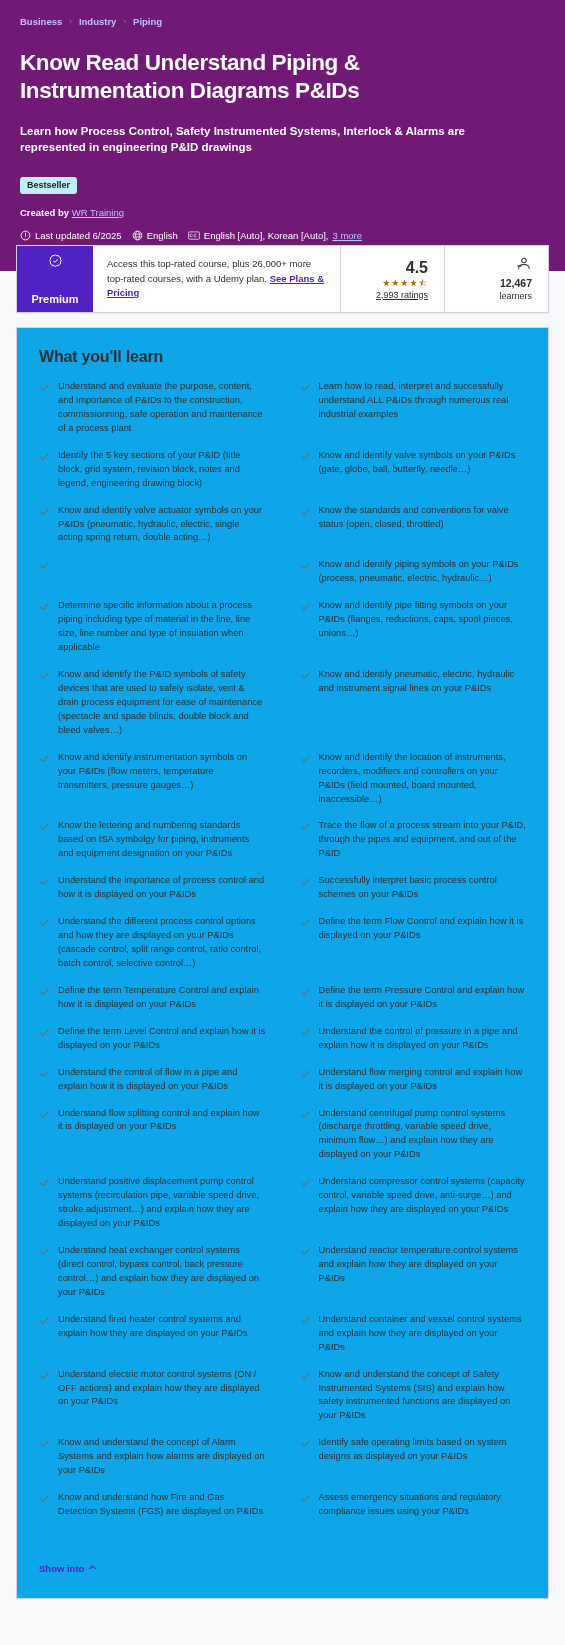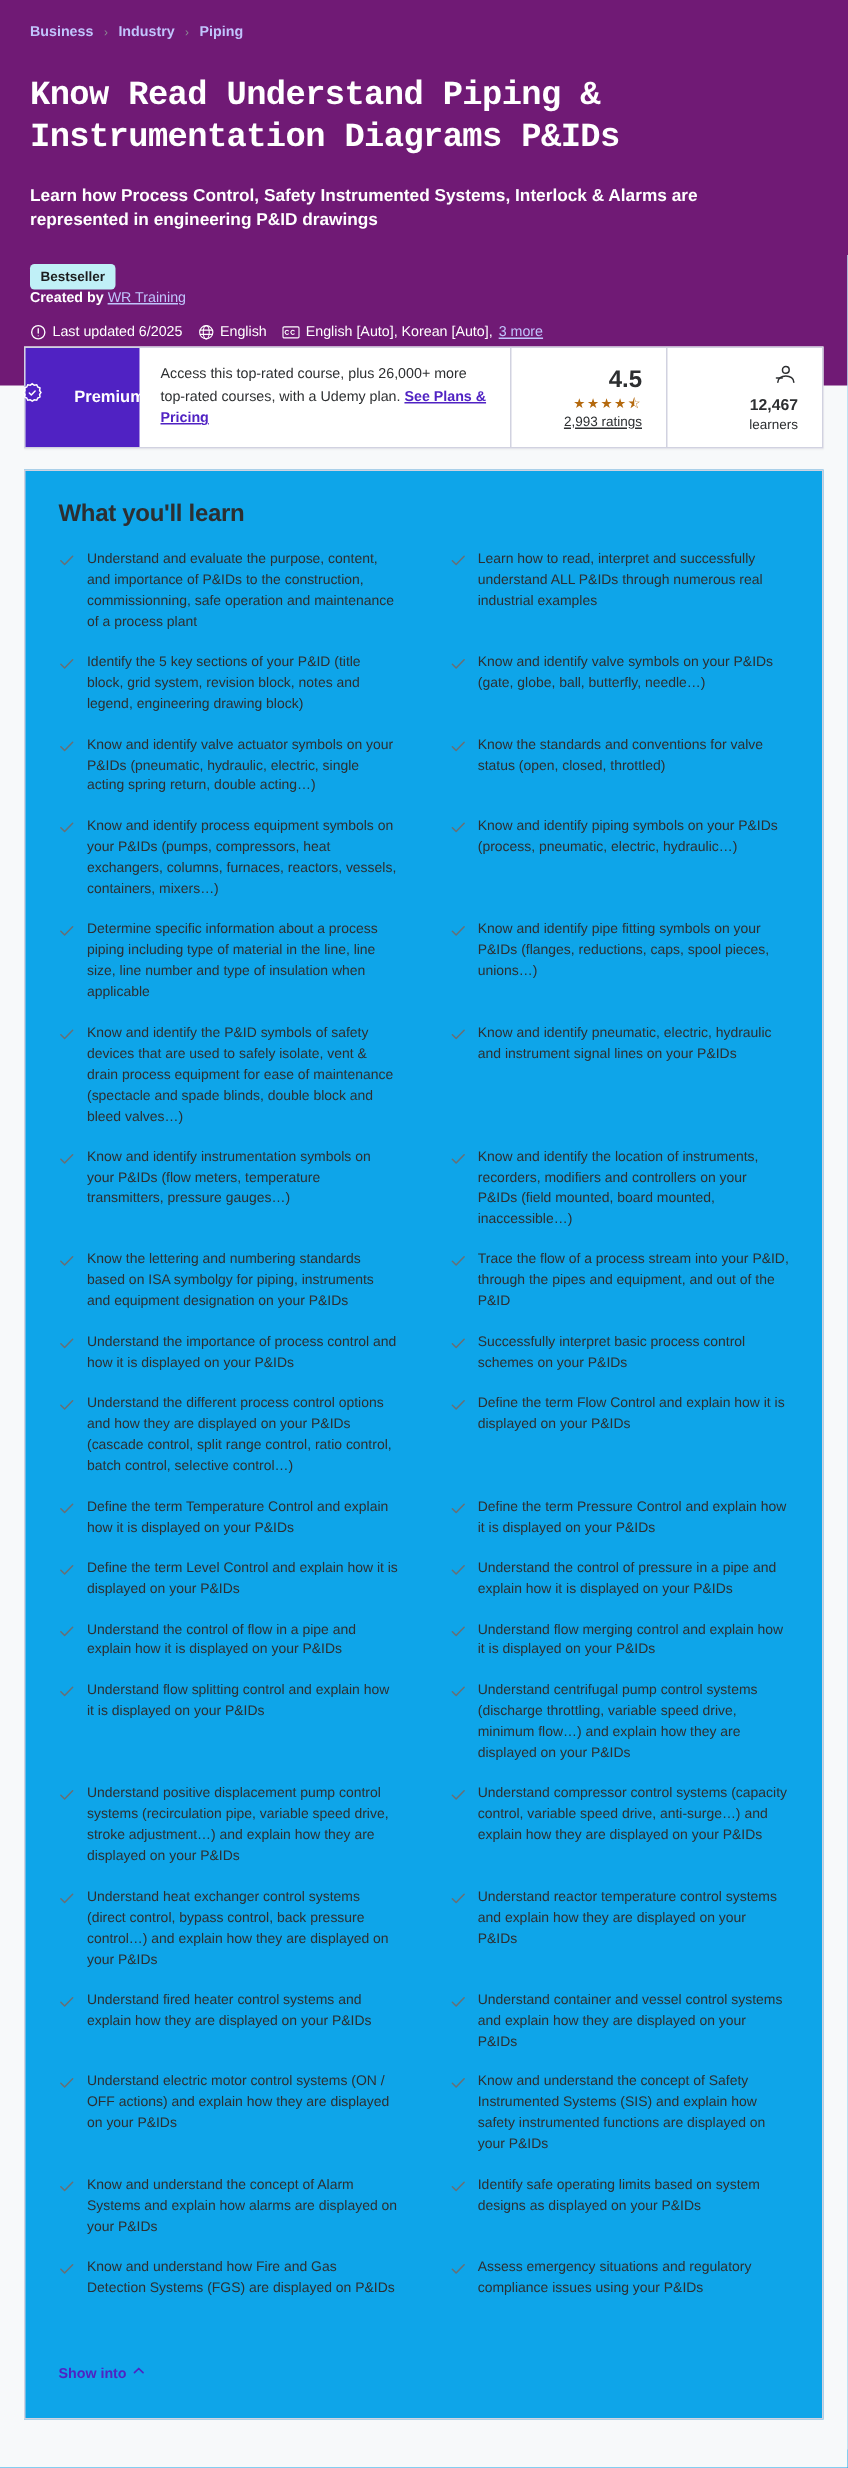--- a/index.html
+++ b/index.html
@@ -35,30 +35,29 @@
     font-size: 8px;
     font-weight: normal;
   }
   .course-title {
     font-size: 22.5px;
     line-height: 1.26;
     font-weight: bold;
     letter-spacing: -0.4px;
     max-width: 470px;
     margin-bottom: 17px;
-    font-family: Liberation Mono, monospace;
   }
   .headline {
     font-size: 11.5px;
     line-height: 1.45;
     font-weight: bold;
     max-width: 470px;
     margin-bottom: 18px;
   }
-  .badge-row { }
+  .badge-row { margin-bottom: 13px; }
   .bestseller-badge {
     display: inline-block;
     background: #c0f0f7;
     color: #1c1d1f;
     font-size: 9px;
     font-weight: bold;
     padding: 3px 7px 4px 7px;
     border-radius: 3px;
   }
   .created-by {
@@ -102,21 +101,21 @@
     align-items: stretch;
     min-height: 68px;
     box-shadow: 0 1px 1px rgba(0,0,0,.04);
   }
   .premium-left {
     background: #5022c3;
     color: #fff;
     width: 76px;
     flex: 0 0 76px;
     display: flex;
-    flex-direction: row;
+    flex-direction: column;
     align-items: center;
     justify-content: center;
     gap: 19px;
   }
   .premium-label { font-size: 11px; font-weight: bold; }
   .premium-mid {
     flex: 1 1 auto;
     padding: 10px 14px;
     font-size: 9.5px;
     line-height: 1.52;
@@ -355,21 +354,20 @@
               </svg>
             </span>
             <span class="wyl-text">Know the standards and conventions for valve status (open, closed, throttled)</span>
           </div>
           <div class="wyl-item">
             <span class="wyl-check">
               <svg width="11" height="11" viewBox="0 0 14 14" fill="none" stroke="currentColor" stroke-width="1.3">
                 <path d="M2 7.4l3.2 3.2L12 3.6" stroke-linecap="round" stroke-linejoin="round"></path>
               </svg>
             </span>
-            <span class="wyl-text">Know and identify process equipment symbols on your P&amp;IDs (pumps, compressors, heat exchangers, columns, furnaces, reactors, vessels, containers, mixers…)</span>
           </div>
           <div class="wyl-item">
             <span class="wyl-check">
               <svg width="11" height="11" viewBox="0 0 14 14" fill="none" stroke="currentColor" stroke-width="1.3">
                 <path d="M2 7.4l3.2 3.2L12 3.6" stroke-linecap="round" stroke-linejoin="round"></path>
               </svg>
             </span>
             <span class="wyl-text">Know and identify piping symbols on your P&amp;IDs (process, pneumatic, electric, hydraulic…)</span>
           </div>
           <div class="wyl-item">

